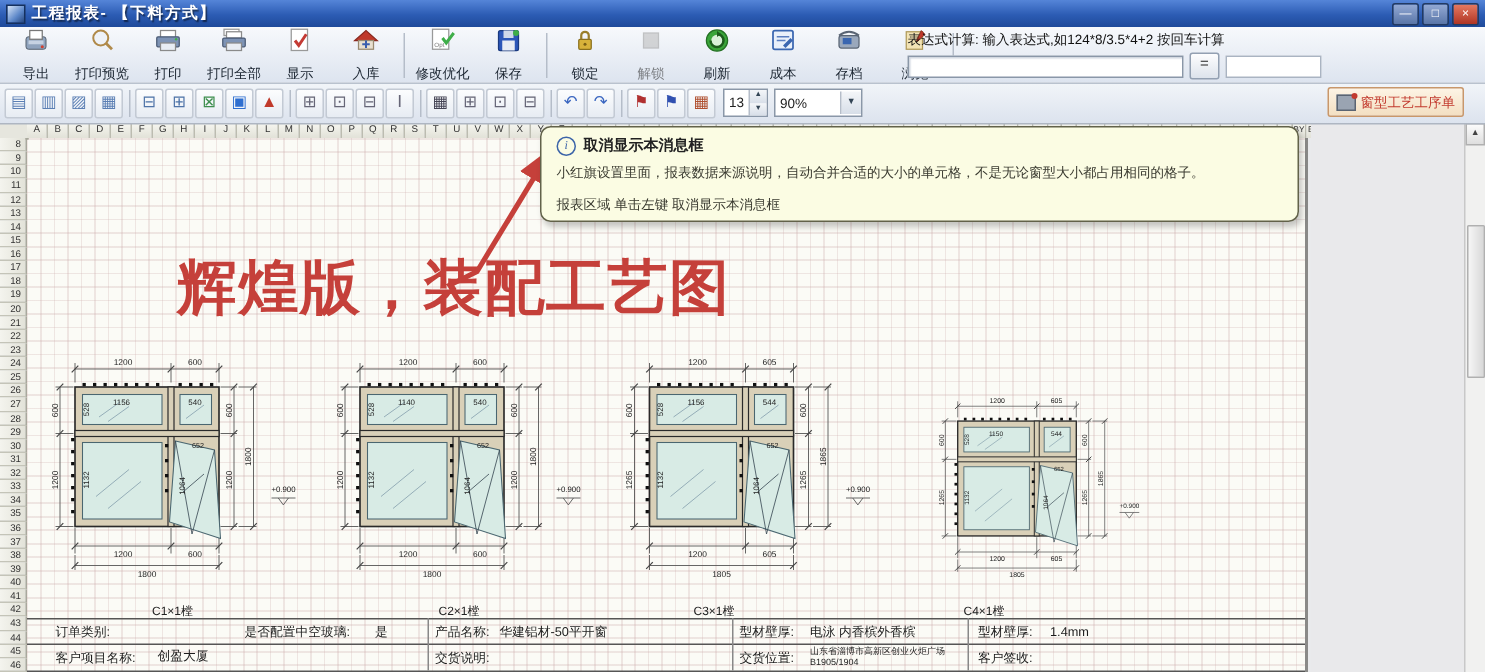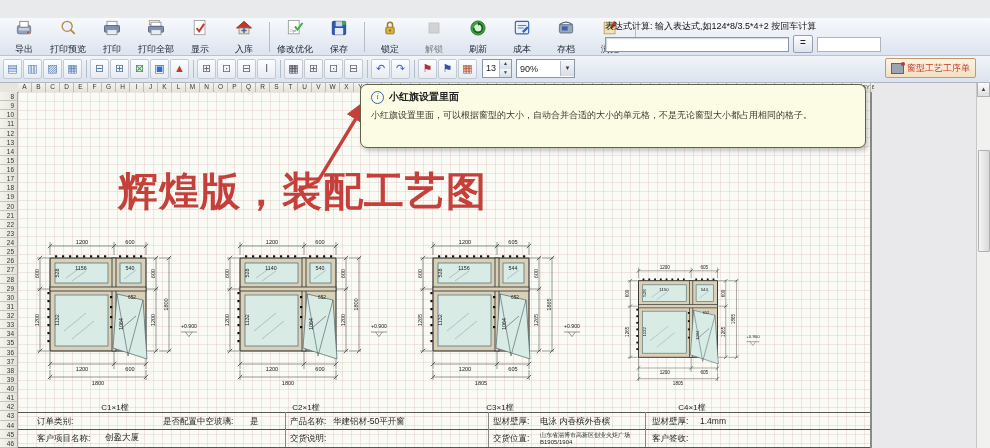--- a/index.html
+++ b/index.html
@@ -101,20 +101,29 @@
   .vline{position:absolute;border-left:1px solid #888;z-index:12}
   .cell-label{position:absolute;font-size:8.5px;color:#1c1c1c;z-index:12;white-space:nowrap}
   .cell-value{position:absolute;font-size:8.5px;color:#1c1c1c;z-index:12;white-space:nowrap}
   .addr{width:118px;white-space:normal;font-size:6px;line-height:6.5px}
 </style>
 </head>
 <body>
 
 <div id="app">
 
+  <div class="titlebar">
+    <div class="app-icon"></div>
+    <div class="title-text">工程报表- 【下料方式】</div>
+    <div class="win-controls">
+      <div class="win-btn">—</div>
+      <div class="win-btn">□</div>
+      <div class="win-btn close">×</div>
+    </div>
+  </div>
 
   <div class="toolbar-main" id="main-toolbar">
       <div class="tb-btn">
         <span><svg viewBox="0 0 24 24">
             <rect x="4" y="9" width="16" height="10" rx="2" fill="#8fa3bd" stroke="#55606e" stroke-width="0.8"></rect>
             <rect x="7" y="4" width="10" height="7" fill="#fff" stroke="#777"></rect>
             <rect x="6" y="12" width="12" height="3" fill="#c6d2e2"></rect>
             <circle cx="17" cy="17" r="1.2" fill="#d04030"></circle>
           </svg></span>
         <span class="lbl">导出</span>
@@ -416,23 +425,24 @@
         <marker id="ah" orient="auto" markerWidth="9" markerHeight="8" refX="6" refY="3">
       <path d="M0 0 L7.5 3 L0 6 Z" fill="#c5403a"></path>
         </marker>
       </defs>
     <path d="M300 108 L318 99 L366 20" fill="none" stroke="#c5403a" stroke-width="3.4" marker-end="url(#ah)"></path>
   </svg>
 
   <div class="tooltip">
     <div class="tt-head">
       <span class="info-icon">i</span>
-      <span class="tt-title">小红旗设置里面</span>
+      <span class="tt-title">取消显示本消息框</span>
     </div>
-    <div class="tt-line">小红旗设置里面，可以根据窗型的大小，自动合并合适的大小的单元格，不是无论窗型大小都占用相同的格子。</div>
+    <div class="tt-line">小红旗设置里面，报表数据来源说明，自动合并合适的大小的单元格，不是无论窗型大小都占用相同的格子。</div>
+    <div class="tt-line2">报表区域 单击左键 取消显示本消息框</div>
   </div>
 
   <div id="canvas-content">
       <div class="drawing" style="left: 24px; top: 228px;"><svg width="182" height="170" viewBox="0 0 182 170" preserveAspectRatio="xMidYMid meet">
           <line x1="26" y1="27" x2="26" y2="14" stroke="#555" stroke-width="0.6"></line>
           <line x1="90" y1="27" x2="90" y2="14" stroke="#555" stroke-width="0.6"></line>
           <line x1="122" y1="27" x2="122" y2="14" stroke="#555" stroke-width="0.6"></line>
           <line x1="26" y1="18" x2="122" y2="18" stroke="#555" stroke-width="0.6"></line>
           <line x1="23.8" y1="20.2" x2="28.2" y2="15.8" stroke="#444" stroke-width="0.8"></line>
           <line x1="87.8" y1="20.2" x2="92.2" y2="15.8" stroke="#444" stroke-width="0.8"></line>
@@ -784,22 +794,22 @@
           <rect x="86" y="98" width="2.2" height="2.2" fill="#101010"></rect>
           <text x="57" y="42" text-anchor="middle" font-size="5.3" fill="#222">1150</text>
           <text transform="translate(35 45) rotate(-90)" text-anchor="middle" font-size="5.3" fill="#222">528</text>
           <text x="106" y="42" text-anchor="middle" font-size="5.3" fill="#222">544</text>
           <text transform="translate(35 92) rotate(-90)" text-anchor="middle" font-size="5.3" fill="#222">1132</text>
           <text transform="translate(99 96) rotate(-90)" text-anchor="middle" font-size="5.3" fill="#222">1064</text>
           <text x="108" y="70.5" text-anchor="middle" font-size="4.8" fill="#222">652</text>
         </svg></div>
       <div class="unit-label" style="left: 115px; top: 402px;">C1×1樘</div>
       <div class="unit-label" style="left: 306px; top: 402px;">C2×1樘</div>
-      <div class="unit-label" style="left: 500px; top: 402px;">C3×1樘</div>
-      <div class="unit-label" style="left: 692px; top: 402px;">C4×1樘</div>
+      <div class="unit-label" style="left: 476px; top: 402px;">C3×1樘</div>
+      <div class="unit-label" style="left: 656px; top: 402px;">C4×1樘</div>
       <div class="hline" style="top: 412px;"></div>
       <div class="hline" style="top: 429px;"></div>
       <div class="hline" style="top: 446.5px;"></div>
       <div class="vline" style="left: 285px; top: 412px; height: 35px;"></div>
       <div class="vline" style="left: 488px; top: 412px; height: 35px;"></div>
       <div class="vline" style="left: 645px; top: 412px; height: 35px;"></div>
       <div class="cell-label" style="left: 37px; top: 416px;">订单类别:</div>
       <div class="cell-label" style="left: 163px; top: 416px;">是否配置中空玻璃:</div>
       <div class="cell-label" style="left: 250px; top: 416px;">是</div>
       <div class="cell-label" style="left: 290px; top: 416px;">产品名称:</div>

